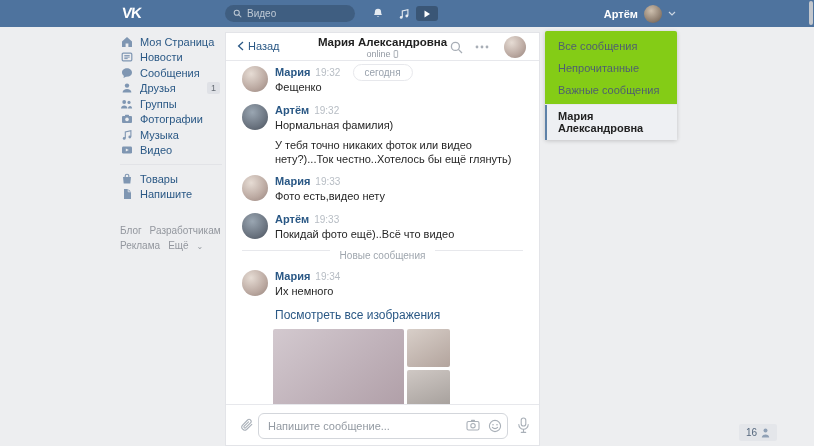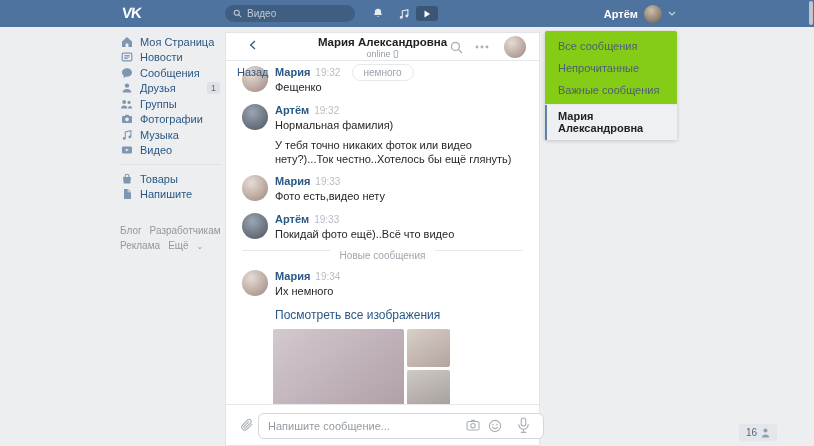--- a/index.html
+++ b/index.html
@@ -27,21 +27,21 @@
   .side-item .sic { width:13px; height:12px; color:#7f96b2; flex:none; display:flex; align-items:center; justify-content:center; }
   .side-badge { margin-left:auto; margin-right:2px; background:#dfe1e6; border-radius:2px; font-size:9px; color:#656b74; padding:1px 4px; line-height:10px; }
   .side-sep { border-top:1px solid #e2e3e7; margin:6px 0 6px 0; }
   .side-footer { margin-top:21px; font-size:10px; color:#93979e; line-height:15px; }
   .side-footer a { color:#93979e; text-decoration:none; margin-right:8px; cursor:pointer; }
   .foot-chev { font-size:8px; color:#93979e; }
 
   
   .chat { position:absolute; left:225px; top:32px; width:315px; height:414px; background:#fff; border:1px solid #e3e4e8; }
   .chat-head { position:absolute; left:0; top:0; right:0; height:28px; border-bottom:1px solid #e7e8ec; background:#fff; z-index:3; }
-  .back { position:absolute; left:11px; top:7px; font-size:11px; color:#2a5885; display:flex; align-items:center; gap:16px; cursor:pointer;flex-direction:column; }
+  .back { position:absolute; left:11px; top:7px; font-size:11px; color:#2a5885; display:flex; align-items:center; gap:4px; cursor:pointer; }
   .chat-title-wrap { position:absolute; left:50%; transform:translateX(-50%); top:3px; text-align:center; }
   .chat-title { font-size:11.5px; font-weight:bold; color:#222; white-space:nowrap; }
   .chat-status { font-size:9px; color:#939aa3; display:flex; align-items:center; justify-content:center; gap:3px; margin-top:1px; }
   .head-ic { position:absolute; top:7px; width:14px; height:14px; color:#a8aeb6; cursor:pointer; display:flex; align-items:center; justify-content:center; }
   .head-avatar { position:absolute; right:13px; top:3px; width:22px; height:22px; border-radius:50%; cursor:pointer;
                  background:radial-gradient(circle at 35% 30%,#e6dcd4,#bba9a1 60%,#96837c); }
 
   .msgs { position:absolute; left:0; top:28px; right:0; bottom:41px; overflow:hidden; padding:5px 16px 0 16px; }
   .date-pill { position:absolute; left:50%; transform:translateX(-50%); top:31px; border:1px solid #e7e8ec; background:#fff; border-radius:9px; padding:2px 11px; font-size:10px; color:#99a2ad; z-index:2; }
   .msg { display:flex; margin-bottom:9px; }
@@ -59,21 +59,21 @@
   .view-all { font-size:12px; color:#2a5885; margin-top:9px; cursor:pointer; }
   .atts { display:flex; gap:3px; margin-top:7px; margin-left:-2px; }
   .att { border-radius:2px; cursor:pointer; }
   .att-large { width:131px; height:118px; background:linear-gradient(140deg,#d3c9cf 0%,#c0b2ba 45%,#a9969f 100%); }
   .att-col { display:flex; flex-direction:column; gap:3px; width:43px; }
   .att-t1 { height:38px; background:linear-gradient(150deg,#d8cfc9,#b3a49d); }
   .att-t2 { height:44px; background:linear-gradient(160deg,#cfc8c4,#a09a96); }
 
   .composer { position:absolute; left:0; right:0; bottom:0; height:41px; border-top:1px solid #e7e8ec; background:#fff; z-index:3; }
   .clip { position:absolute; left:13px; top:13px; width:15px; height:15px; color:#a9b0b8; cursor:pointer; }
-  .composer-input { position:absolute; left:32px; top:8px; width:286px; height:26px; border:1px solid #d3d6db; border-radius:6px; font-size:11px; color:#444; padding:0 44px 0 9px; outline:none; font-family:inherit; background:#fff; }
+  .composer-input { position:absolute; left:32px; top:8px; width:250px; height:26px; border:1px solid #d3d6db; border-radius:6px; font-size:11px; color:#444; padding:0 44px 0 9px; outline:none; font-family:inherit; background:#fff; }
   .composer-input::placeholder { color:#939aa2; }
   .in-ic { position:absolute; top:14px; width:14px; height:14px; color:#a9b0b8; cursor:pointer; }
   .mic { position:absolute; left:291px; top:12px; width:15px; height:17px; color:#a9b0b8; cursor:pointer; }
 
   
   .menu { position:absolute; left:545px; top:31px; width:132px; background:#84cc16; box-shadow:0 1px 4px rgba(0,0,0,.18); border-radius:2px; padding-top:4px; }
   .menu-item { padding:5px 13px 5px 13px; font-size:11px; color:#4f5f70; cursor:pointer; }
   .menu-sep { border-top:1px solid #e7e8ec; margin:3px 0 0 0; }
   .menu-active { padding:5px 13px 6px 11px; font-size:11px; font-weight:bold; color:#222; background:#eef0f3; border-left:2px solid #5e82a8; cursor:pointer; }
 
@@ -269,21 +269,21 @@
       <div class="head-ic" style="right:50px;">
         <svg width="14" height="4" viewBox="0 0 14 4">
             <circle cx="2" cy="2" r="1.4" fill="currentColor"></circle>
             <circle cx="7" cy="2" r="1.4" fill="currentColor"></circle>
             <circle cx="12" cy="2" r="1.4" fill="currentColor"></circle>
           </svg>
       </div>
       <div class="head-avatar"></div>
     </div>
 
-    <div class="date-pill">немного</div>
+    <div class="date-pill">сегодня</div>
 
     <div class="msgs">
 
       <div class="msg">
         <div class="msg-av av-maria"></div>
         <div class="msg-body">
           <div class="msg-head"><span class="msg-author">Мария</span><span class="msg-time">19:32</span></div>
           <div class="msg-text">Фещенко</div>
         </div>
       </div>

